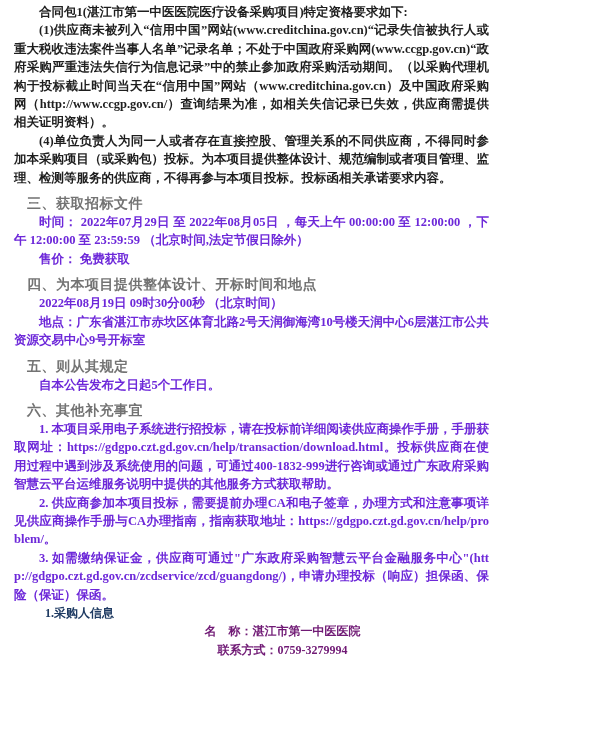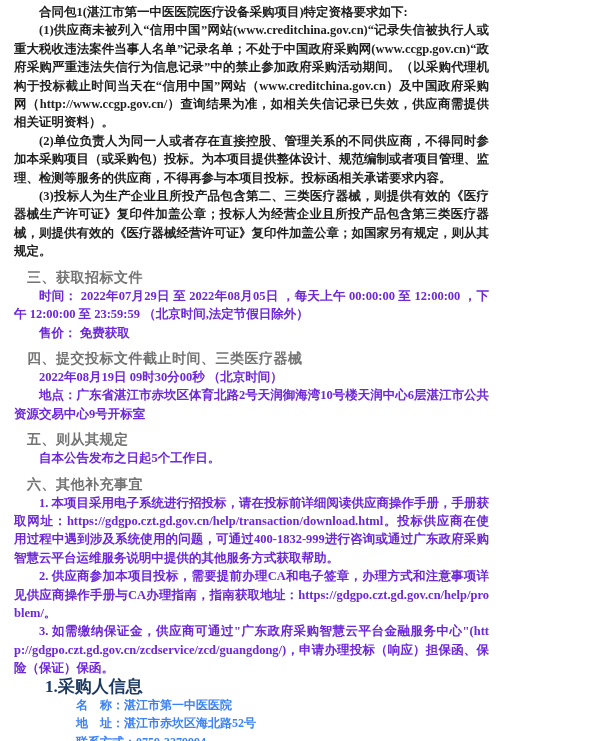--- a/index.html
+++ b/index.html
@@ -34,56 +34,55 @@
     margin: 7px 0 0 13px;
     padding: 0;
     font-size: 14px;
     line-height: 19px;
     font-weight: 700;
     color: #737373;
     letter-spacing: 0.5px;
   }
   .contact-heading {
     margin: 0 0 0 31px;
-    font-size: 17px;
+    font-size: 12px;
     line-height: 18.4px;
     color: #1e3a62;
     font-family: Liberation Serif, serif;
   }
   .contact-line {
     margin: 0 0 0 62px;
     font-size: 12px;
     line-height: 18.4px;
-    color: #3b82f6;
+    color: #701a75;
+    text-align: center;
   }
 </style>
 </head>
 <body>
 
 <div class="page">
 
   <p class="para">合同包1(湛江市第一中医医院医疗设备采购项目)特定资格要求如下:</p>
   <p class="para">(1)供应商未被列入“信用中国”网站(www.creditchina.gov.cn)“记录失信被执行人或重大税收违法案件当事人名单”记录名单；不处于中国政府采购网(www.ccgp.gov.cn)“政府采购严重违法失信行为信息记录”中的禁止参加政府采购活动期间。（以采购代理机构于投标截止时间当天在“信用中国”网站（www.creditchina.gov.cn）及中国政府采购网（http://www.ccgp.gov.cn/）查询结果为准，如相关失信记录已失效，供应商需提供相关证明资料）。</p>
-  <p class="para">(2)单位负责人为同一人或者存在直接控股、管理关系的不同供应商，不得同时参加本采购项目（或采购包）投标。为本项目提供整体设计、规范编制或者项目管理、监理、检测等服务的供应商，不得再参与本项目投标。投标函相关承诺要求内容。</p>
-  <p class="para">(3)投标人为生产企业且所投产品包含第二、三类医疗器械，则提供有效的《医疗器械生产许可证》复印件加盖公章；投标人为经营企业且所投产品包含第三类医疗器械，则提供有效的《医疗器械经营许可证》复印件加盖公章；如国家另有规定，则从其规定。</p>
+  <p class="para">(4)单位负责人为同一人或者存在直接控股、管理关系的不同供应商，不得同时参加本采购项目（或采购包）投标。为本项目提供整体设计、规范编制或者项目管理、监理、检测等服务的供应商，不得再参与本项目投标。投标函相关承诺要求内容。</p>
 
   <h3 class="sec-title">三、获取招标文件</h3>
   <p class="para sec">时间： 2022年07月29日 至 2022年08月05日 ，每天上午 00:00:00 至 12:00:00 ，下午 12:00:00 至 23:59:59 （北京时间,法定节假日除外）</p>
   <p class="para sec">售价： 免费获取</p>
 
-  <h3 class="sec-title">四、提交投标文件截止时间、三类医疗器械</h3>
+  <h3 class="sec-title">四、为本项目提供整体设计、开标时间和地点</h3>
   <p class="para sec">2022年08月19日 09时30分00秒 （北京时间）</p>
   <p class="para sec">地点：广东省湛江市赤坎区体育北路2号天润御海湾10号楼天润中心6层湛江市公共资源交易中心9号开标室</p>
 
   <h3 class="sec-title">五、则从其规定</h3>
   <p class="para sec">自本公告发布之日起5个工作日。</p>
 
   <h3 class="sec-title">六、其他补充事宜</h3>
   <p class="para sec">1. 本项目采用电子系统进行招投标，请在投标前详细阅读供应商操作手册，手册获取网址：https://gdgpo.czt.gd.gov.cn/help/transaction/download.html。投标供应商在使用过程中遇到涉及系统使用的问题，可通过400-1832-999进行咨询或通过广东政府采购智慧云平台运维服务说明中提供的其他服务方式获取帮助。</p>
   <p class="para sec">2. 供应商参加本项目投标，需要提前办理CA和电子签章，办理方式和注意事项详见供应商操作手册与CA办理指南，指南获取地址：https://gdgpo.czt.gd.gov.cn/help/problem/。</p>
   <p class="para sec">3. 如需缴纳保证金，供应商可通过"广东政府采购智慧云平台金融服务中心"(http://gdgpo.czt.gd.gov.cn/zcdservice/zcd/guangdong/)，申请办理投标（响应）担保函、保险（保证）保函。</p>
 
   <p class="contact-heading">1.采购人信息</p>
   <p class="contact-line">名　称：湛江市第一中医医院</p>
-  <p class="contact-line">地　址：湛江市赤坎区海北路52号</p>
   <p class="contact-line">联系方式：0759-3279994</p>
 
 </div>
 
 </body></html>

